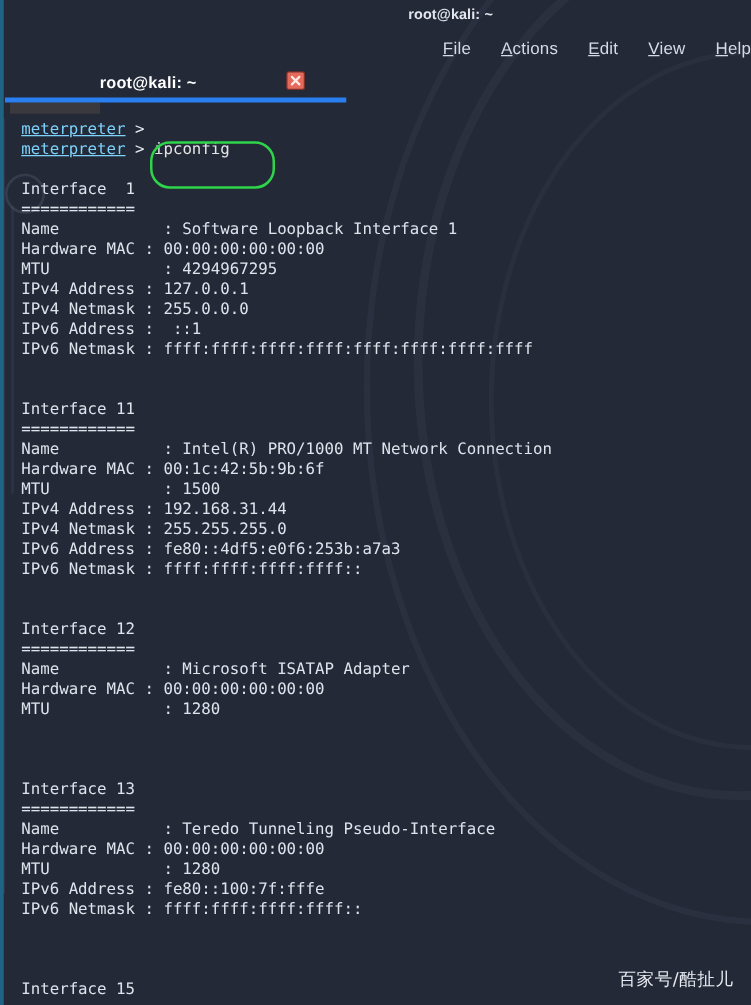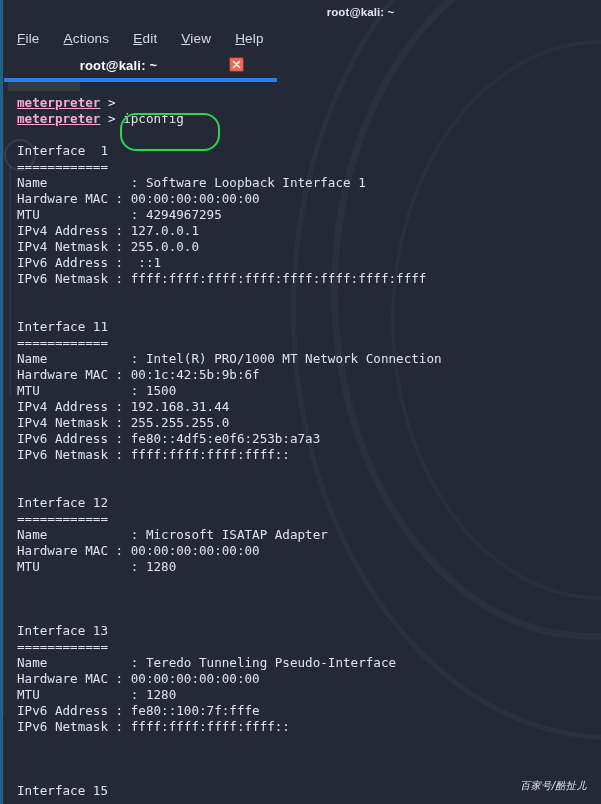--- a/index.html
+++ b/index.html
@@ -44,21 +44,21 @@
   }
   .titlebar-text {
     font-size:11.5px; color:#e3e6ee; font-weight:600;
     margin-left:120px; letter-spacing:.1px;
   }
 
   
   .menubar {
     position:relative; z-index:3;
     height:28px; display:flex; align-items:center;
-    padding-left:17px; gap:24px;
+    padding-left:17px; gap:24px;justify-content:flex-end;
   }
   .menu-item {
     font-size:13.5px; color:#d5dae6; letter-spacing:.2px;
     cursor:default; white-space:nowrap;
   }
   .menu-item .acc { text-decoration:underline; }
 
   
   .tabbar { position:relative; z-index:3; height:30px; }
   .tab {
@@ -92,39 +92,38 @@
     padding:13px 0 0 17px;
     font-family:"DejaVu Sans Mono", monospace;
     font-size:12.6px;
     line-height:16px;
     color:#dfe3ec;
     white-space:pre;
     letter-spacing:0px;
   }
   .line { height:16px; }
   .blank { height:16px; }
-  .prompt-user { text-decoration:underline; font-weight:bold; color:#f9a8d4;text-align:right; }
+  .prompt-user { text-decoration:underline; font-weight:normal; color:#7dd3fc;text-align:right; }
   .prompt-caret { color:#e8ebf2; }
   .cmd { color:#e5e5e5; }
 
   
   .annot-box {
     position:absolute; z-index:4;
     left:120px; top:113px; width:100px; height:38px;
     border:2.5px solid #2fd44a; border-radius:16px;
     pointer-events:none;
   }
 
   
   .watermark {
     position:absolute; right:14px; bottom:11px; z-index:6;
-    font-size:10px; color:#e7eaf1;
+    font-size:14px; color:#e7eaf1;
     font-family:"DejaVu Sans", sans-serif;
     letter-spacing:.5px;
-    font-style:italic;
   }
 </style>
 </head>
 <body>
 
 <div class="bg-deco">
   <div class="swoosh sw1"></div>
   <div class="swoosh sw2"></div>
   <div class="swoosh sw3"></div>
   <div class="circle-deco"></div>

